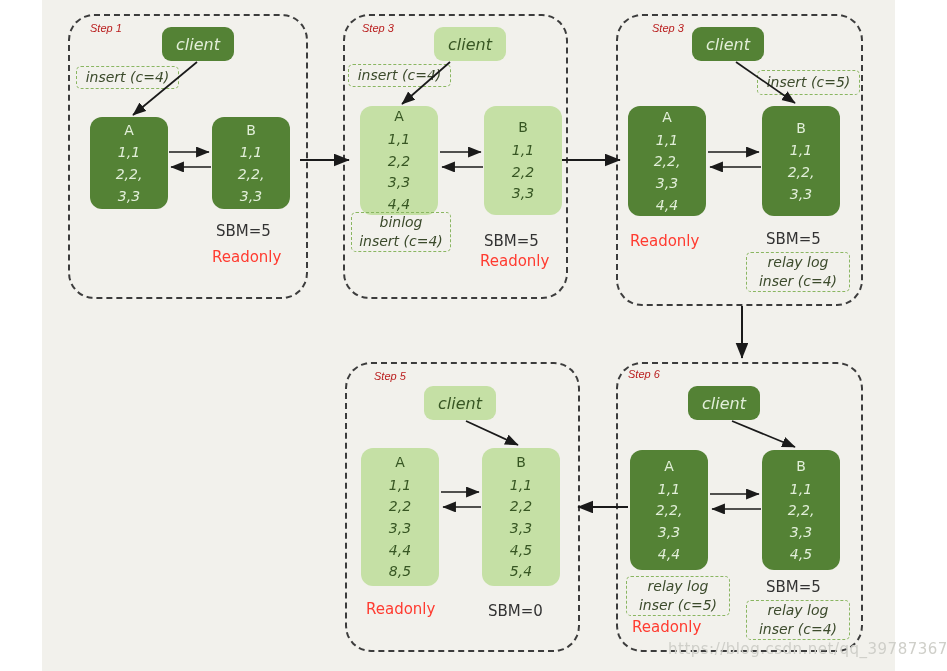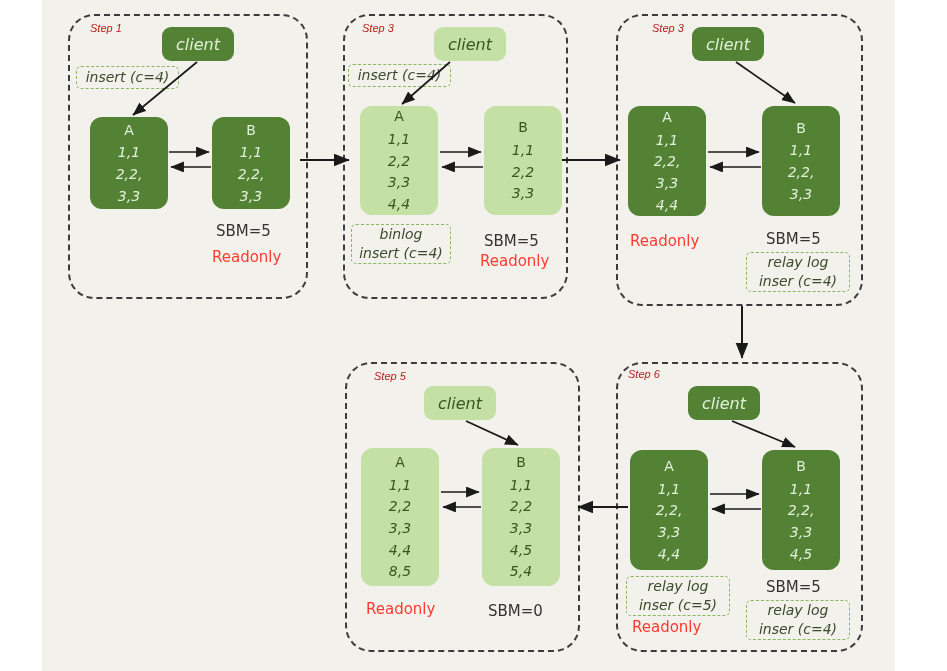--- a/index.html
+++ b/index.html
@@ -66,30 +66,33 @@
     <span class="ln">2,2</span>
     <span class="ln">3,3</span>
     <span class="ln">4,4</span>
   </div>
   <div class="node light" style="left:484px;top:106px;width:78px;height:109px;">
     <span class="hd">B</span>
     <span class="ln">1,1</span>
     <span class="ln">2,2</span>
     <span class="ln">3,3</span>
   </div>
-  <div class="tag" style="left:351px;top:224px;width:100px;height:40px;">
+  <div class="tag" style="left:351px;top:212px;width:100px;height:40px;">
     <span>binlog</span>
     <span>insert (c=4)</span>
   </div>
   <div class="meta sbm" style="left:484px;top:232px;">SBM=5</div>
   <div class="meta ro" style="left:480px;top:252px;">Readonly</div>
 
   <div class="panel" style="left:616px;top:14px;width:247px;height:292px;"></div>
   <div class="panel-title" style="left:652px;top:22px;">Step 3</div>
   <div class="client dark" style="left:692px;top:27px;width:72px;height:34px;">client</div>
+  <div class="tag" style="left:757px;top:70px;width:103px;height:25px;">
+    <span>insert (c=5)</span>
+  </div>
   <div class="node dark" style="left:628px;top:106px;width:78px;height:110px;">
     <span class="hd">A</span>
     <span class="ln">1,1</span>
     <span class="ln">2,2,</span>
     <span class="ln">3,3</span>
     <span class="ln">4,4</span>
   </div>
   <div class="node dark" style="left:762px;top:106px;width:78px;height:110px;">
     <span class="hd">B</span>
     <span class="ln">1,1</span>
@@ -183,13 +186,14 @@
     <path d="M710,494 L759,494" stroke="#1a1a1a" stroke-width="1.7" fill="none" marker-end="url(#ah)"></path>
     <path d="M761,509 L712,509" stroke="#1a1a1a" stroke-width="1.7" fill="none" marker-end="url(#ah)"></path>
 
     <path d="M628,507 L578,507" stroke="#1a1a1a" stroke-width="2" fill="none" marker-end="url(#ah)"></path>
 
     <path d="M466,421 L518,445" stroke="#1a1a1a" stroke-width="1.7" fill="none" marker-end="url(#ah)"></path>
     <path d="M441,492 L479,492" stroke="#1a1a1a" stroke-width="1.7" fill="none" marker-end="url(#ah)"></path>
     <path d="M481,507 L443,507" stroke="#1a1a1a" stroke-width="1.7" fill="none" marker-end="url(#ah)"></path>
   </svg>
 
+  <div class="wm" style="left:668px;top:640px;">https://blog.csdn.net/qq_39787367</div>
 </div>
 
 </body></html>

